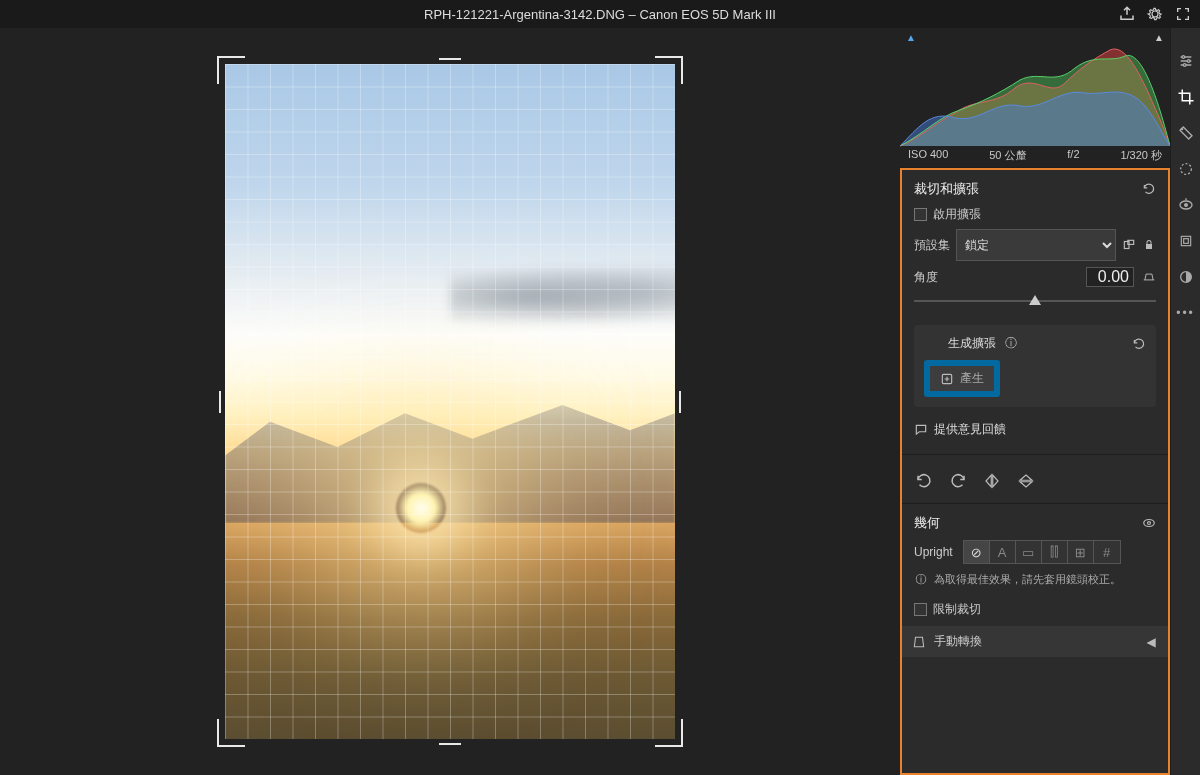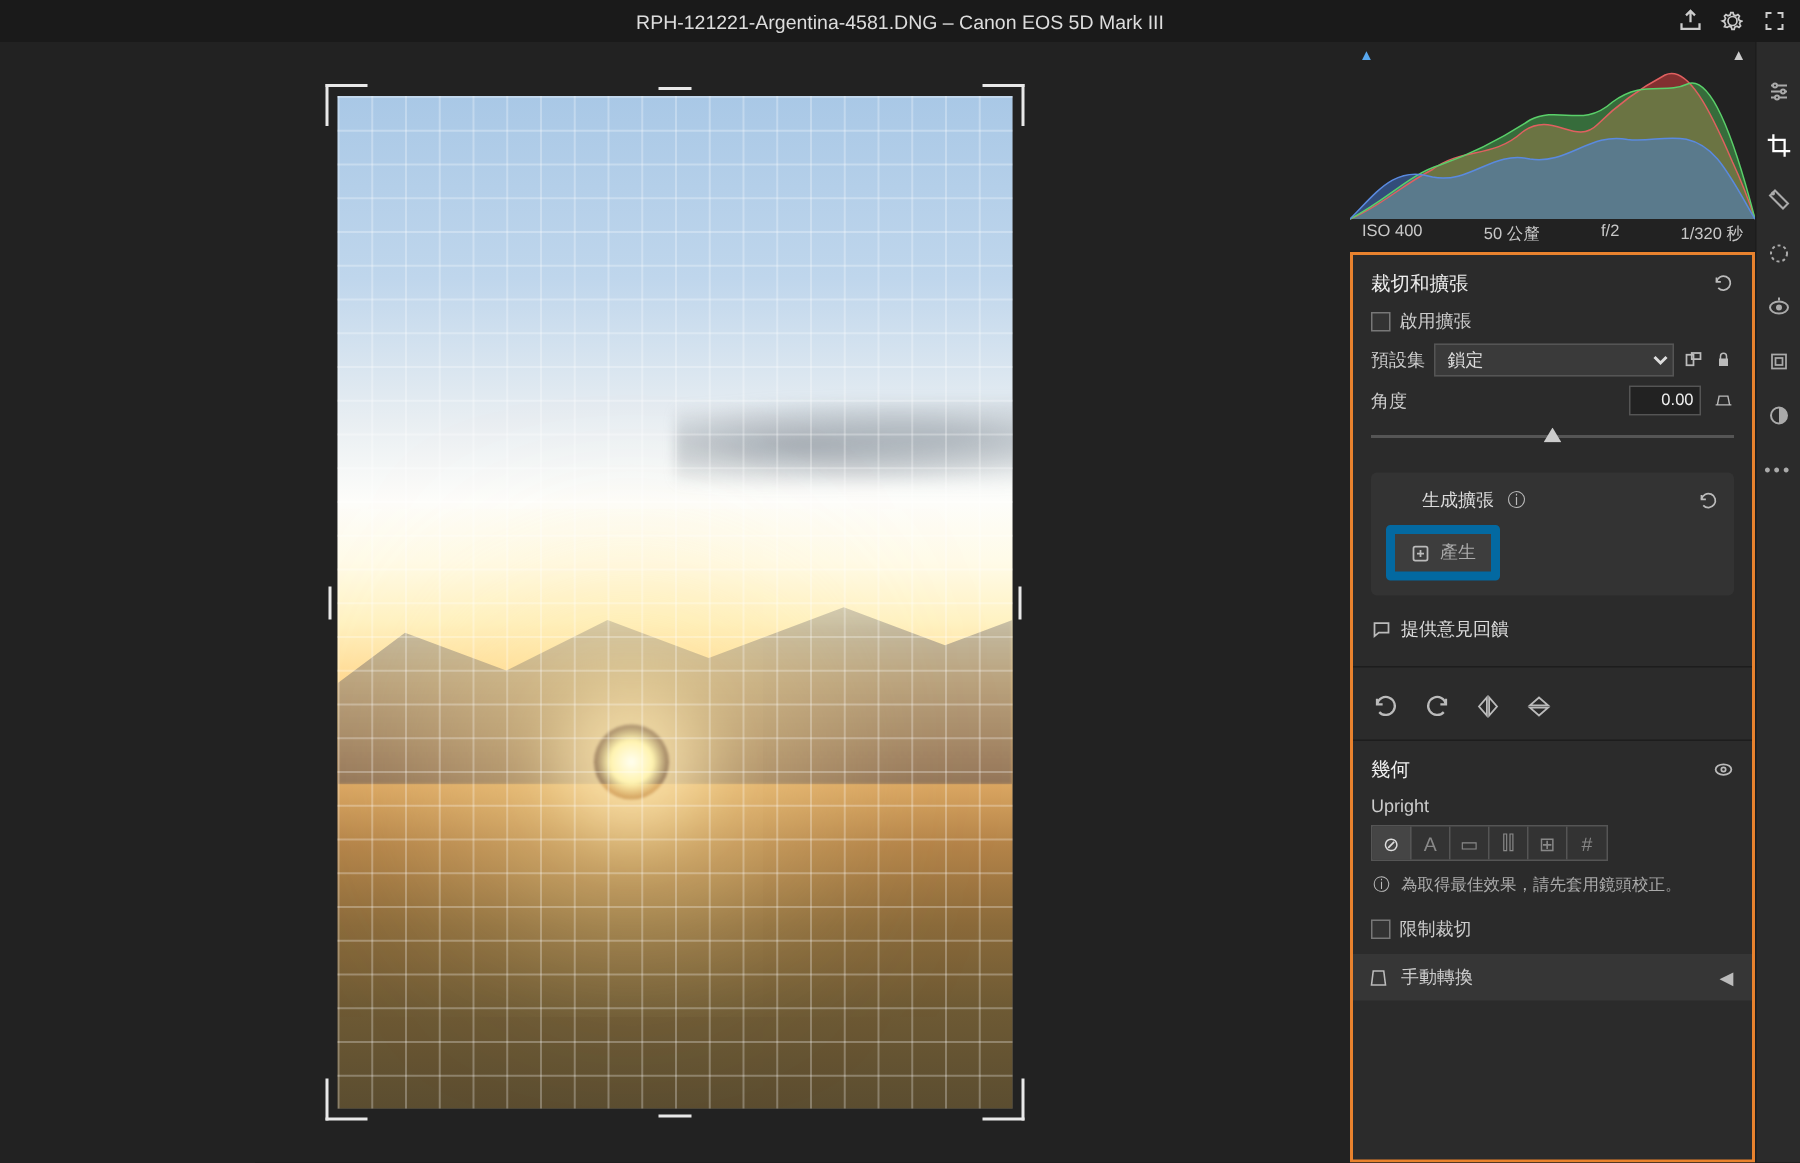--- a/index.html
+++ b/index.html
@@ -59,46 +59,46 @@
   .histo-tri.l { left:6px; color:#58a7ee;}
   .histo-tri.r { right:6px; color:#ccc;}
   .histo-info { position:absolute; bottom:4px; left:0; right:0; display:flex; justify-content:space-between; padding:0 8px; font-size:11px; color:#c8c8c8;}
 
   .scroll { flex:1; overflow:hidden; border: 2px solid #e8822e; border-top:2px solid #e8822e; }
   .section { padding: 10px 12px; border-bottom: 1px solid #1d1d1d; }
   .sec-head { display:flex; align-items:center; justify-content:space-between; color:#eee; font-size:13px; margin-bottom:8px;}
   .row { display:flex; align-items:center; gap:6px; margin: 6px 0; color:#ccc; font-size:12px; }
   .row label { min-width: 36px; }
   .checkbox { width:13px; height:13px; border:1px solid #777; background:#333; cursor:pointer;}
-  select, .select { flex:1; background:#3a3a3a; border:1px solid #555; color:#ddd; height:22px; font-size:12px; padding:0 4px;}
-  .numbox { width:48px; height:20px; background:#222; border:1px solid #555; color:#eee; text-align:right; padding-right:4px; font-size:11px;}
+  select, .select { flex:1; background:#3a3a3a; border:1px solid #555; color:#ddd; height:32px; font-size:12px; padding:0 4px;}
+  .numbox { width:48px; height:20px; background:#222; border:1px solid #555; color:#eee; text-align:right; padding-right:4px; font-size:16px;}
   .slider { position:relative; height:14px; margin-top:4px;}
   .slider-track { position:absolute; top:50%; left:0; right:0; height:2px; background:#555; }
   .slider-thumb { position:absolute; top:50%; left:50%; width:12px; height:10px; transform:translate(-50%,-50%); background:#ccc; clip-path: polygon(50% 0,100% 100%,0 100%);}
   .subpanel { background:#333; border-radius:4px; padding:10px; margin-top:6px;}
   .subhead { display:flex; align-items:center; justify-content:space-between; color:#ddd; font-size:12px; margin-bottom:8px;margin-left:24px;}
   .btn { display:inline-flex; align-items:center; gap:6px; background:#3d3d3d; border:6px solid #0369a1; color:#aaa; padding:4px 10px; border-radius:3px; font-size:12px; cursor:pointer;}
   .rot-icons { display:flex; gap:14px; margin:6px 0 2px; }
   .rot-icons .icon { color:#bbb; width:20px; height:20px;}
-  .upright-row { display:flex; align-items:flex-start; gap:6px;flex-direction:column; }
+  .upright-row { display:flex; align-items:center; gap:6px; }
   .upright-row .lbl { font-size:12px; color:#ccc; margin-right:4px;}
   .segmented { display:flex; border:1px solid #555; background:#333; }
   .segmented .seg { width:26px; height:22px; display:flex; align-items:center; justify-content:center; border-right:1px solid #555; color:#888; font-size:13px; cursor:pointer;}
   .segmented .seg:last-child{border-right:none;}
   .segmented .seg.active{ background:#454545; color:#ddd;}
   .hint { color:#aaa; font-size:11px; display:flex; gap:6px; align-items:flex-start; margin-top:8px;}
   .footer-row{ display:flex; align-items:center; justify-content:space-between; background:#363636; padding:7px 10px; margin: 8px -12px -10px; }
   .small-icon{ width:14px; height:14px; display:inline-flex; align-items:center; justify-content:center; color:#bbb;}
   .mini-gap{display:flex;gap:8px;align-items:center;}
 </style>
 </head>
 <body>
 
 <div class="topbar">
-  <div class="title">RPH-121221-Argentina-4581.DNG  –  Canon EOS 5D Mark III</div>
+  <div class="title">RPH-121221-Argentina-3142.DNG  –  Canon EOS 5D Mark III</div>
   <div class="actions">
     <span class="icon">
         <svg viewBox="0 0 24 24" width="18" height="18" fill="none" stroke="currentColor" stroke-width="2">
           <path d="M12 3v10M8 7l4-4 4 4"></path>
           <path d="M4 14v5h16v-5"></path>
         </svg>
       </span>
     <span class="icon">
         <svg viewBox="0 0 24 24" width="18" height="18" fill="currentColor">
           <path d="M12 8a4 4 0 100 8 4 4 0 000-8zm9 4l-2 .5-.8 2 1 1.8-1.4 1.4-1.8-1-2 .8-.5 2h-2l-.5-2-2-.8-1.8 1L4.8 17l1-1.8-.8-2L3 12l2-.5.8-2-1-1.8L6.2 6.3l1.8 1 2-.8.5-2h2l.5 2 2 .8 1.8-1 1.4 1.4-1 1.8.8 2 2 .5z" fill="none" stroke="currentColor" stroke-width="1.5"></path>

